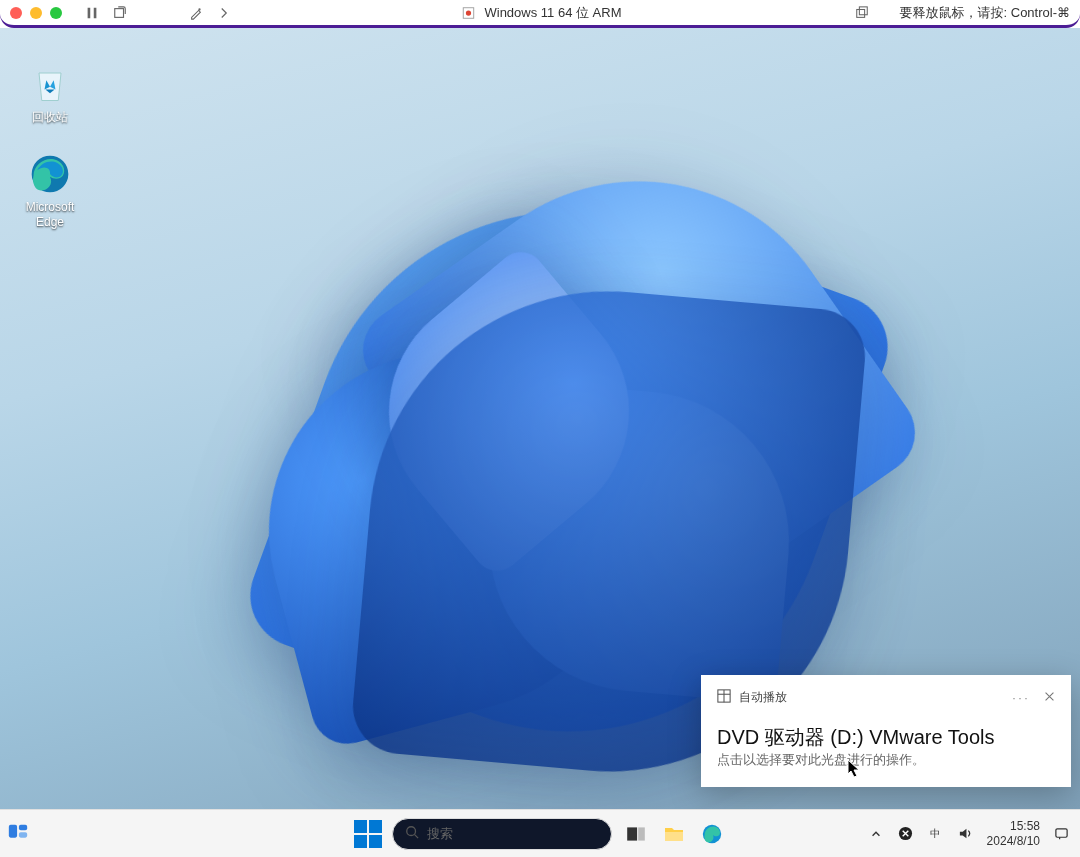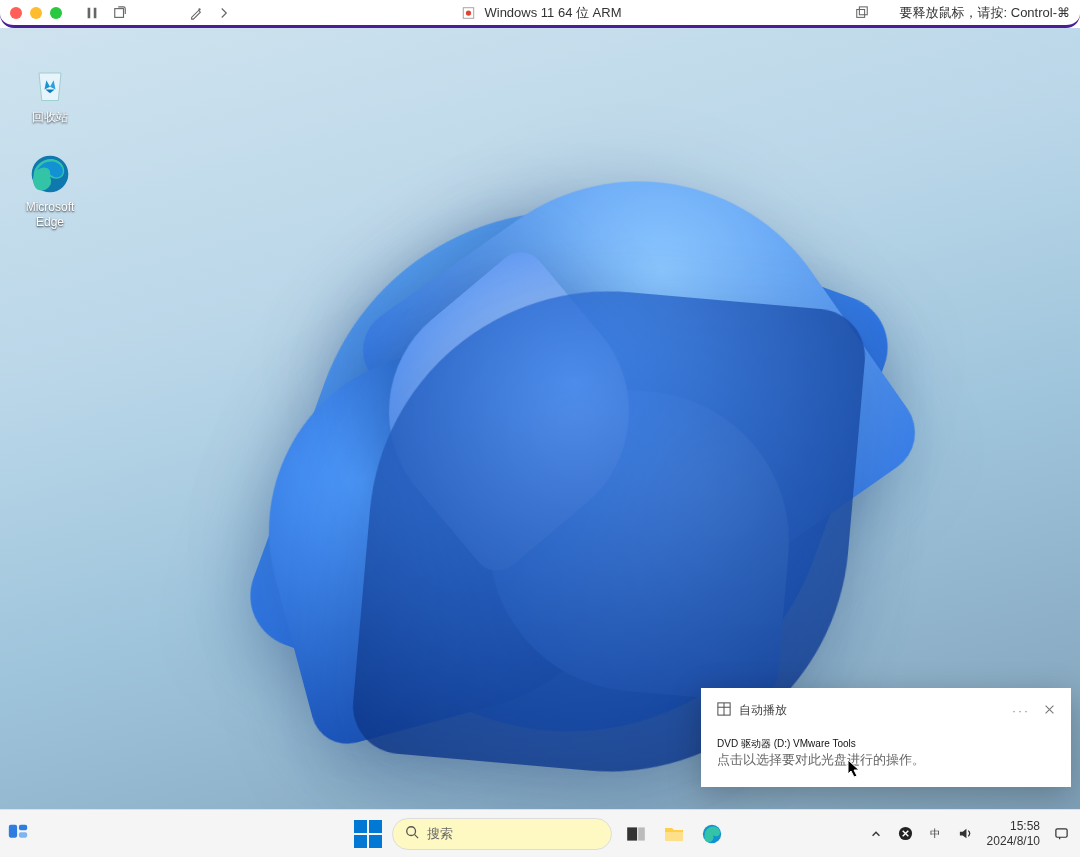--- a/index.html
+++ b/index.html
@@ -16,29 +16,29 @@
 .desktop { position: relative; width: 1080px; height: 781px; background: linear-gradient(165deg,#cfe3ef 0%,#b9d6e8 35%,#9fc5dc 60%,#7fa0b8 100%); overflow: hidden; }
 .bloom { position: absolute; left: 50%; top: 50%; transform: translate(-45%,-42%); width: 780px; height: 780px; pointer-events: none; }
 .petal { position: absolute; border-radius: 50% 10% 50% 10%; filter: drop-shadow(0 20px 40px rgba(0,30,90,.25)); }
 .desktop-icons { position: absolute; top: 34px; left: 14px; display: flex; flex-direction: column; gap: 28px; }
 .dicon { width: 72px; display: flex; flex-direction: column; align-items: center; gap: 4px; cursor: pointer; }
 .dicon .glyph { width: 44px; height: 44px; display: flex; align-items: center; justify-content: center; }
 .dicon .lbl { font-size: 12px; color: #fff; text-shadow: 0 1px 2px rgba(0,0,0,.8); text-align: center; line-height: 1.2; }
 .notif { position: absolute; right: 9px; bottom: 22px; width: 370px; background: #fff; border-radius: 0; box-shadow: 0 8px 30px rgba(0,0,0,.25); padding: 14px 16px 18px; }
 .notif-head { display: flex; align-items: center; gap: 8px; font-size: 12px; color: #444; }
 .notif-head .actions { margin-left: auto; display: flex; gap: 14px; color: #888; }
-.notif-title { margin-top: 18px; font-size: 10px; color: #111; }
+.notif-title { margin-top: 18px; font-size: 20px; color: #111; }
 .notif-body { font-size: 13px; color: #666; }
 .taskbar { height: 48px; background: #f5f5f5; display: flex; align-items: center; position: relative; border-top: 1px solid #e0e0e0; }
 .tb-widgets { position: absolute; left: 4px; top: 6px; width: 28px; height: 36px; display: flex; align-items: center; justify-content: center; }
 .tb-widgets svg { width: 22px; height: 22px; }
 .tb-center-group { position: absolute; left: 50%; transform: translateX(-50%); display: flex; align-items: center; gap: 10px; }
 .start { width: 28px; height: 28px; display: grid; grid-template-columns: 1fr 1fr; grid-template-rows: 1fr 1fr; gap: 2px; cursor: pointer; }
 .start div { background: #0078d4; }
-.search { display: flex; align-items: center; gap: 8px; background: #fef9c3; border: 1px solid #ddd; border-radius: 18px; height: 32px; width: 220px; padding: 0 12px; font-size: 13px; color: #666; cursor: text; }
+.search { display: flex; align-items: center; gap: 8px; background: #0f172a; border: 1px solid #ddd; border-radius: 18px; height: 32px; width: 220px; padding: 0 12px; font-size: 13px; color: #666; cursor: text; }
 .tb-app { width: 28px; height: 28px; display: flex; align-items: center; justify-content: center; cursor: pointer; }
 .tray { position: absolute; right: 10px; display: flex; align-items: center; gap: 12px; font-size: 12px; color: #333; }
 .tray .clock { text-align: right; line-height: 1.2; }
 .tray-icon { width: 18px; height: 18px; display: flex; align-items: center; justify-content: center; cursor: pointer; }
 .cursor { position: absolute; width: 14px; height: 20px; }
 </style>
 </head>
 <body>
 
 <div class="vm-toolbar">

